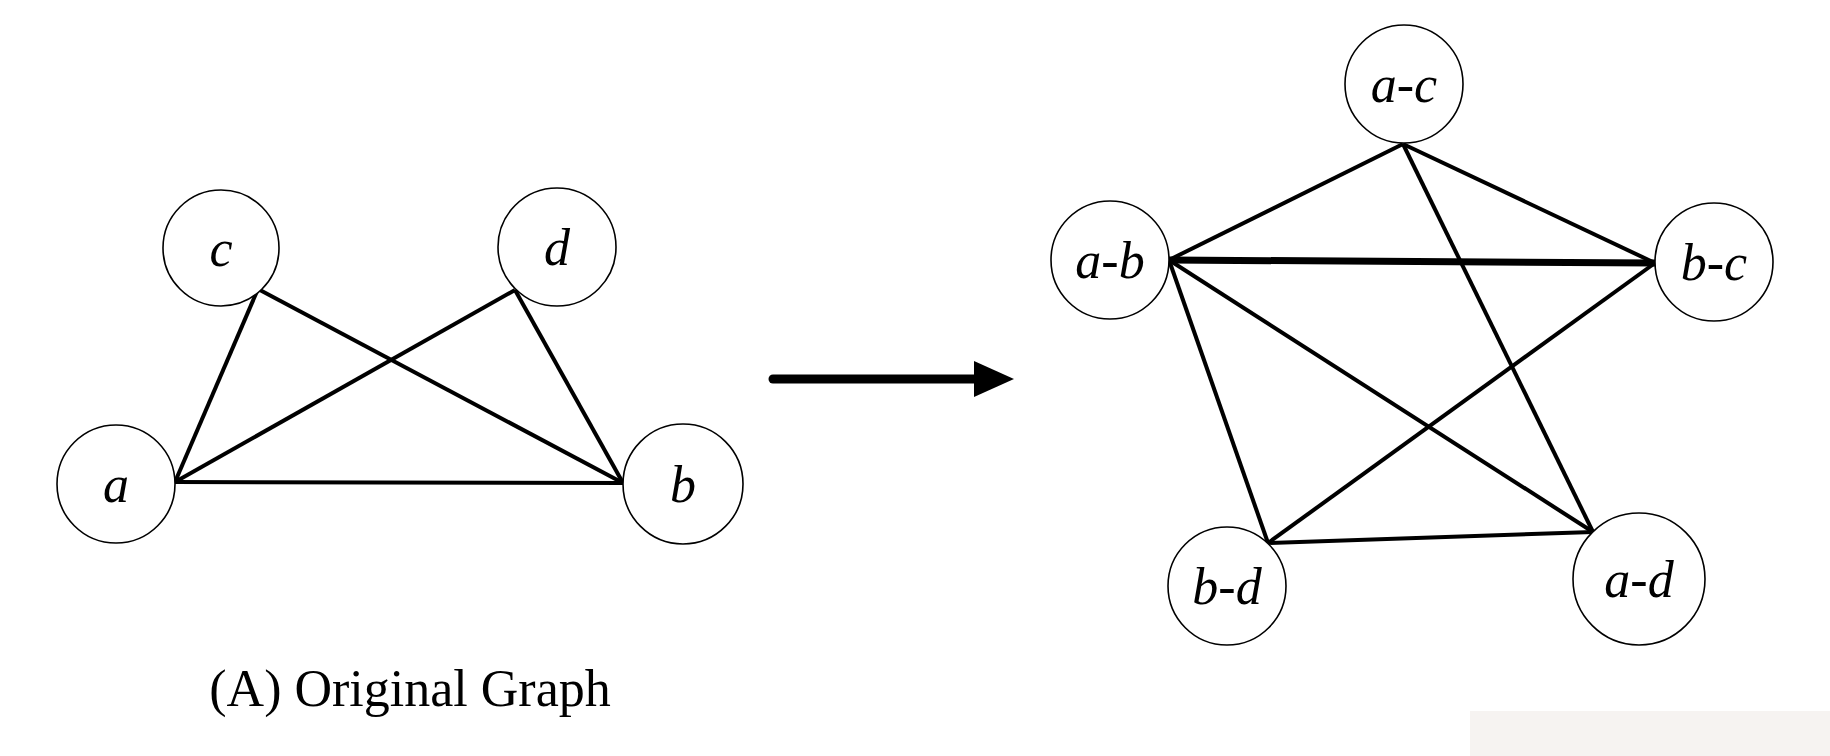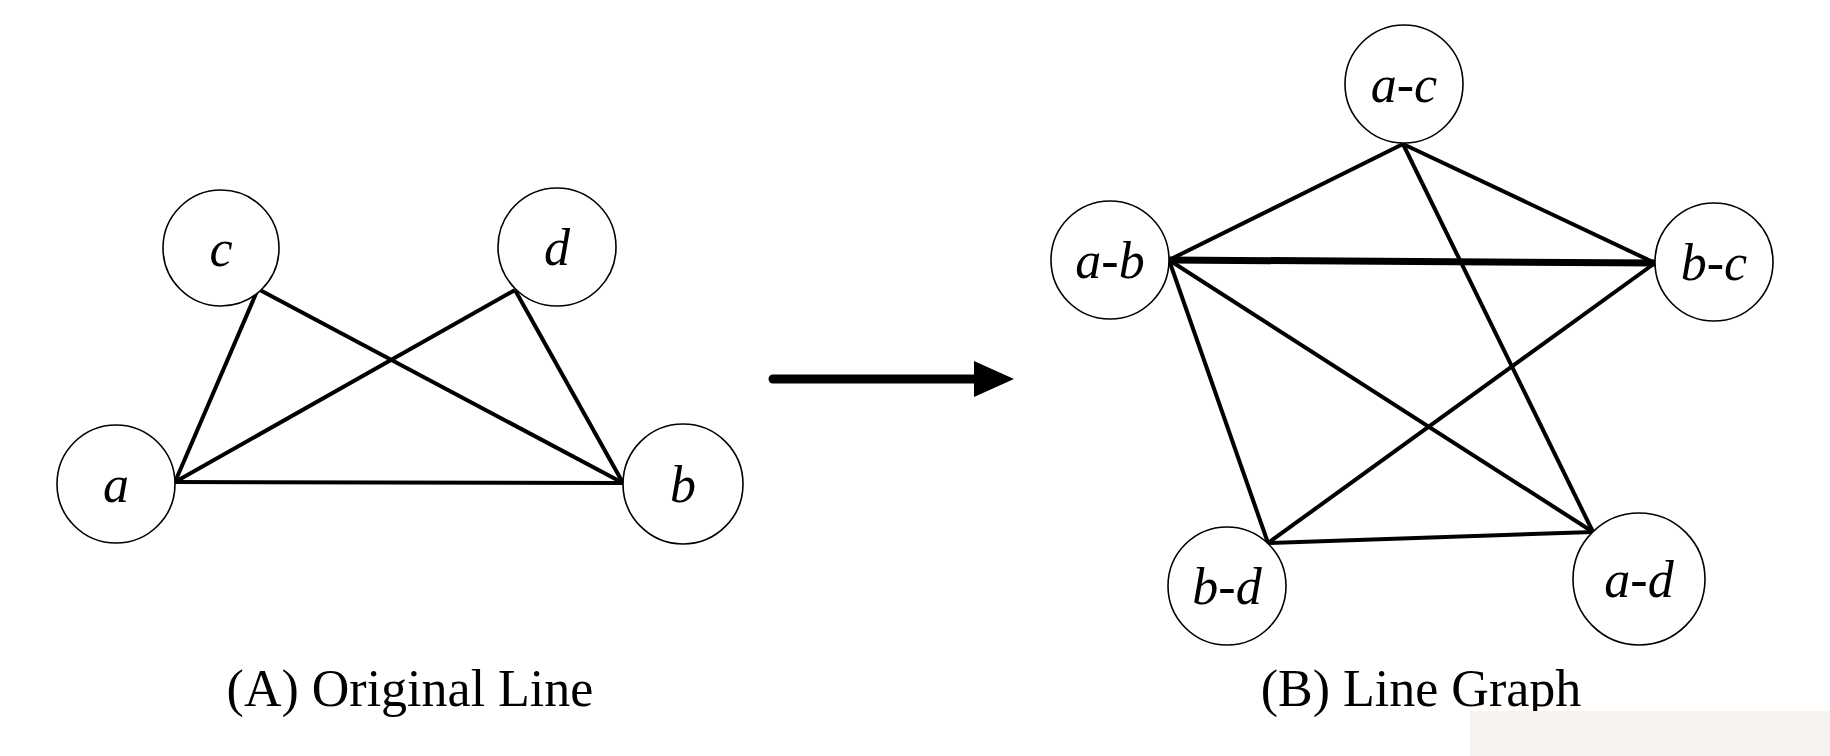--- a/index.html
+++ b/index.html
@@ -86,18 +86,17 @@
         <text x="1714" y="262" text-anchor="middle" dominant-baseline="central" class="node-label">b-c</text>
         <circle cx="1227" cy="586" r="59" fill="#ffffff" stroke="#000000" stroke-width="1.6"></circle>
         <text x="1227" y="586" text-anchor="middle" dominant-baseline="central" class="node-label">b-d</text>
         <circle cx="1639" cy="579" r="66" fill="#ffffff" stroke="#000000" stroke-width="1.6"></circle>
         <text x="1639" y="579" text-anchor="middle" dominant-baseline="central" class="node-label">a-d</text>
       </g>
       <line x1="773" y1="379" x2="982" y2="379" stroke="#000000" stroke-width="9" stroke-linecap="round"></line>
       <polygon points="1014,379 974,361 974,397" fill="#000000"></polygon>
     </svg>
 
-  <div class="caption" id="caption-a">(A) Original Line</div>
+  <div class="caption" id="caption-a">(A) Original Graph</div>
 
-  <div class="caption" id="caption-b">(B) Line Graph</div>
 
   <div class="watermark"></div>
 </div>
 
 </body></html>

